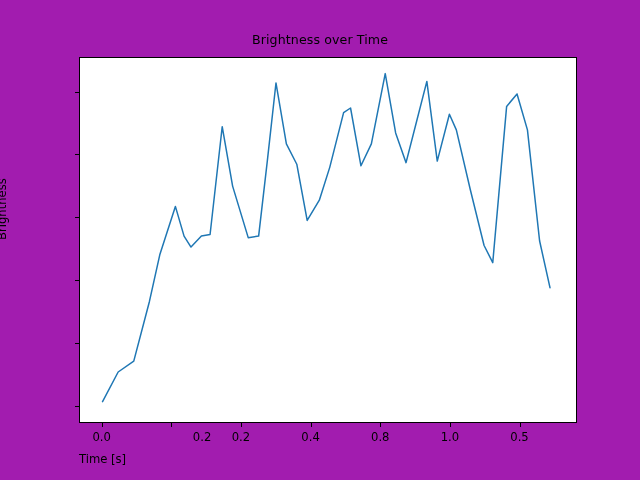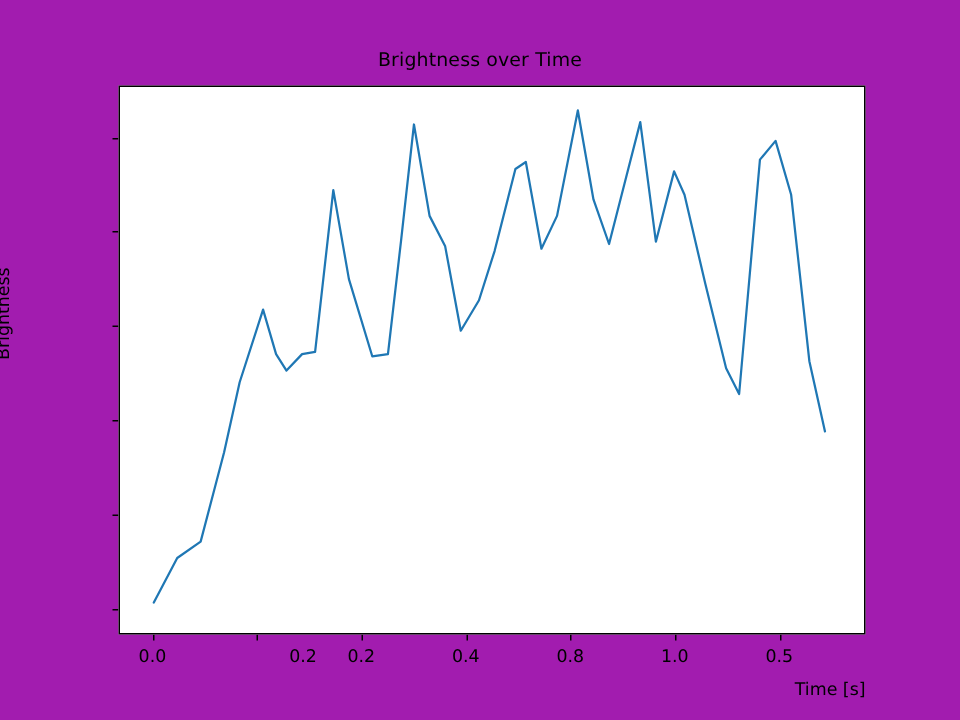--- a/index.html
+++ b/index.html
@@ -78,21 +78,21 @@
     color: #000000;
     transform: rotate(-90deg);
     transform-origin: left top;
     white-space: nowrap;
   }
   #xlabel {
     position: absolute;
     left: 79px;
     top: 452px;
     width: 498px;
-    text-align: right;
+    text-align: left;
     font-size: 11.6px;
     color: #000000;
   }
 </style>
 </head>
 <body>
 
 <div id="figure">
 
   <div id="chart-title">Brightness over Time</div>

